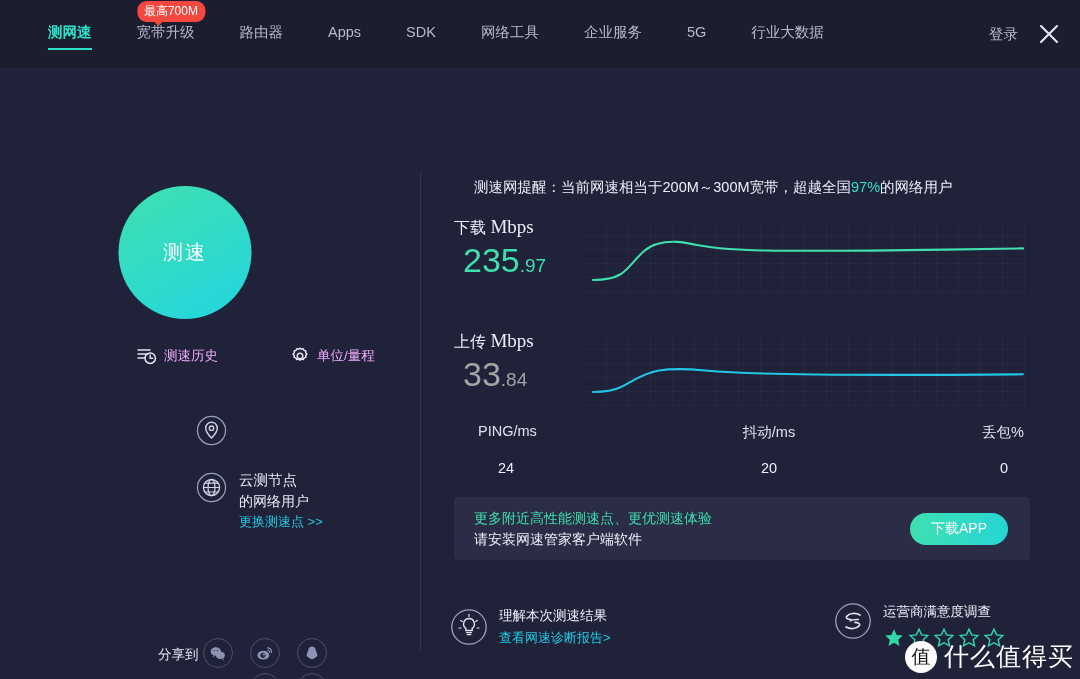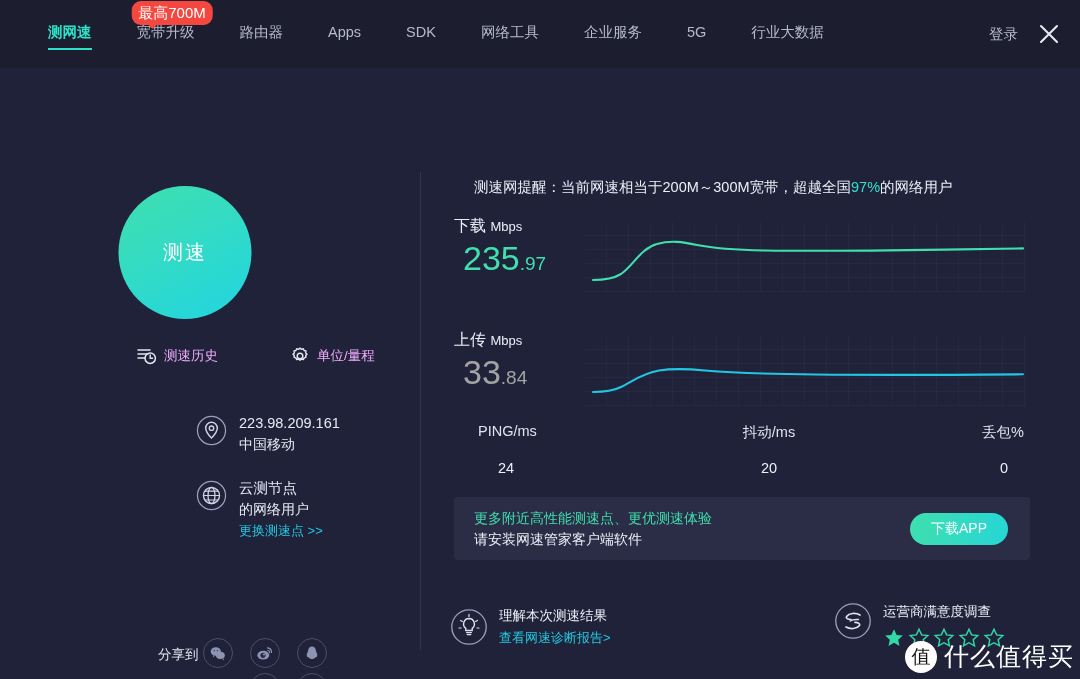--- a/index.html
+++ b/index.html
@@ -29,21 +29,21 @@
     padding: 0 0 4px 0; margin-right: 45px; cursor: pointer; white-space: nowrap;
   }
   .nav-item.sdk, .nav-item.apps, .nav-item.fiveg { font-family: "Liberation Sans", sans-serif; }
   .nav-item.active { color: #2fe0c8; font-weight: 600; }
   .nav-item.active::after {
     content: ""; position: absolute; left: 0; right: 0; bottom: -4px;
     height: 2px; background: #2fe0c8;
   }
   .nav-badge {
     position: absolute; top: -22px; left: 50%; transform: translateX(-42%);
-    background: #f4473f; color: #fff; font-size: 15px; line-height: 1;
+    background: #f4473f; color: #fff; font-size: 12px; line-height: 1;
     padding: 4px 7px 5px; border-radius: 9px; white-space: nowrap;
   }
   .nav-badge::after {
     content: ""; position: absolute; bottom: -4px; left: 16px;
     border-left: 5px solid transparent; border-right: 5px solid transparent;
     border-top: 5px solid #f4473f;
   }
   .nav-login { color: #b6bacb; font-size: 14.5px; margin-right: 18px; cursor: pointer; }
   .nav-close { width: 26px; height: 26px; margin-right: 18px; cursor: pointer; }
 
@@ -95,21 +95,21 @@
   
   .right { position: absolute; left: 440px; top: 0; width: 600px; height: 611px; }
   .notice { position: absolute; top: 110px; left: 34px; font-size: 14.5px; color: #eceff7; white-space: nowrap; }
   .notice .pct { color: #2fe0c8; }
 
   .speed-row { position: absolute; left: 14px; }
   .speed-row.dl { top: 148px; }
   .speed-row.ul { top: 262px; }
   .sr-left { position: absolute; left: 0; top: 0; width: 130px; }
   .sr-title { color: #eceff7; font-size: 16px; margin-bottom: 4px; }
-  .sr-title .unit { font-size: 13px; font-family: Liberation Sans, sans-serif; }
+  .sr-title .unit { font-size: 19px; font-family: Liberation Serif, serif; }
   .sr-value { font-family: "Liberation Sans", sans-serif; line-height: 1; margin-left: 9px; }
   .sr-int { font-size: 34px; font-weight: 400; }
   .sr-dec { font-size: 19px; }
   .dl .sr-int, .dl .sr-dec { color: #3fdfae; }
   .ul .sr-int, .ul .sr-dec { color: #a3a3a3; }
   .sr-chart { position: absolute; left: 131px; top: 6px; width: 441px; height: 70px; }
 
   .metrics { position: absolute; top: 355px; left: 14px; width: 576px; }
   .m-head, .m-vals { display: flex; }
   .m-cell { font-size: 14.5px; color: #dfe3ee; }
@@ -229,24 +229,20 @@
         </div>
       </div>
 
       <div class="info-block">
         <div class="info-row">
           <svg class="info-ico" viewBox="0 0 32 32">
             <circle cx="16" cy="16" r="14.5" fill="none" stroke="#9aa0bb" stroke-width="1.3"></circle>
             <path d="M16 7.5 c-3.3 0-6 2.7-6 6 0 4.4 6 10.3 6 10.3 s6-5.9 6-10.3 c0-3.3-2.7-6-6-6 z" fill="none" stroke="#cfd4e4" stroke-width="1.5"></path>
             <circle cx="16" cy="13.6" r="2.3" fill="none" stroke="#cfd4e4" stroke-width="1.4"></circle>
           </svg>
-          <div class="info-text">
-            <div class="info-l1">223.98.209.161</div>
-            <div class="info-l2">中国移动</div>
-          </div>
         </div>
         <div class="info-row">
           <svg class="info-ico" viewBox="0 0 32 32">
             <circle cx="16" cy="16" r="14.5" fill="none" stroke="#9aa0bb" stroke-width="1.3"></circle>
             <circle cx="16" cy="16" r="8.3" fill="none" stroke="#cfd4e4" stroke-width="1.4"></circle>
             <ellipse cx="16" cy="16" rx="3.6" ry="8.3" fill="none" stroke="#cfd4e4" stroke-width="1.3"></ellipse>
             <path d="M7.7 16 H24.3 M9.1 11.4 H22.9 M9.1 20.6 H22.9" stroke="#cfd4e4" stroke-width="1.2"></path>
           </svg>
           <div class="info-text">
             <div class="info-l1">云测节点</div>

